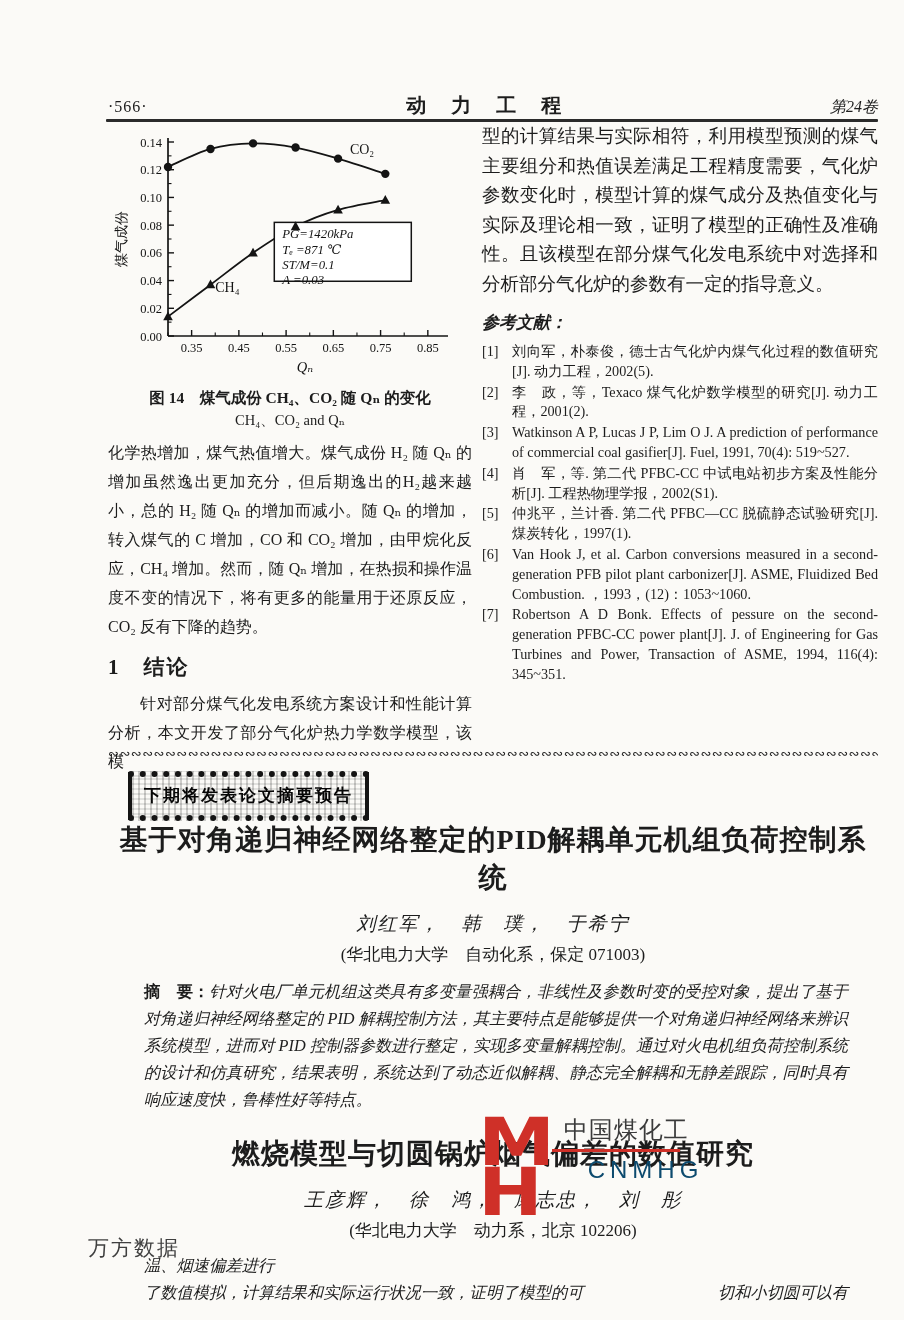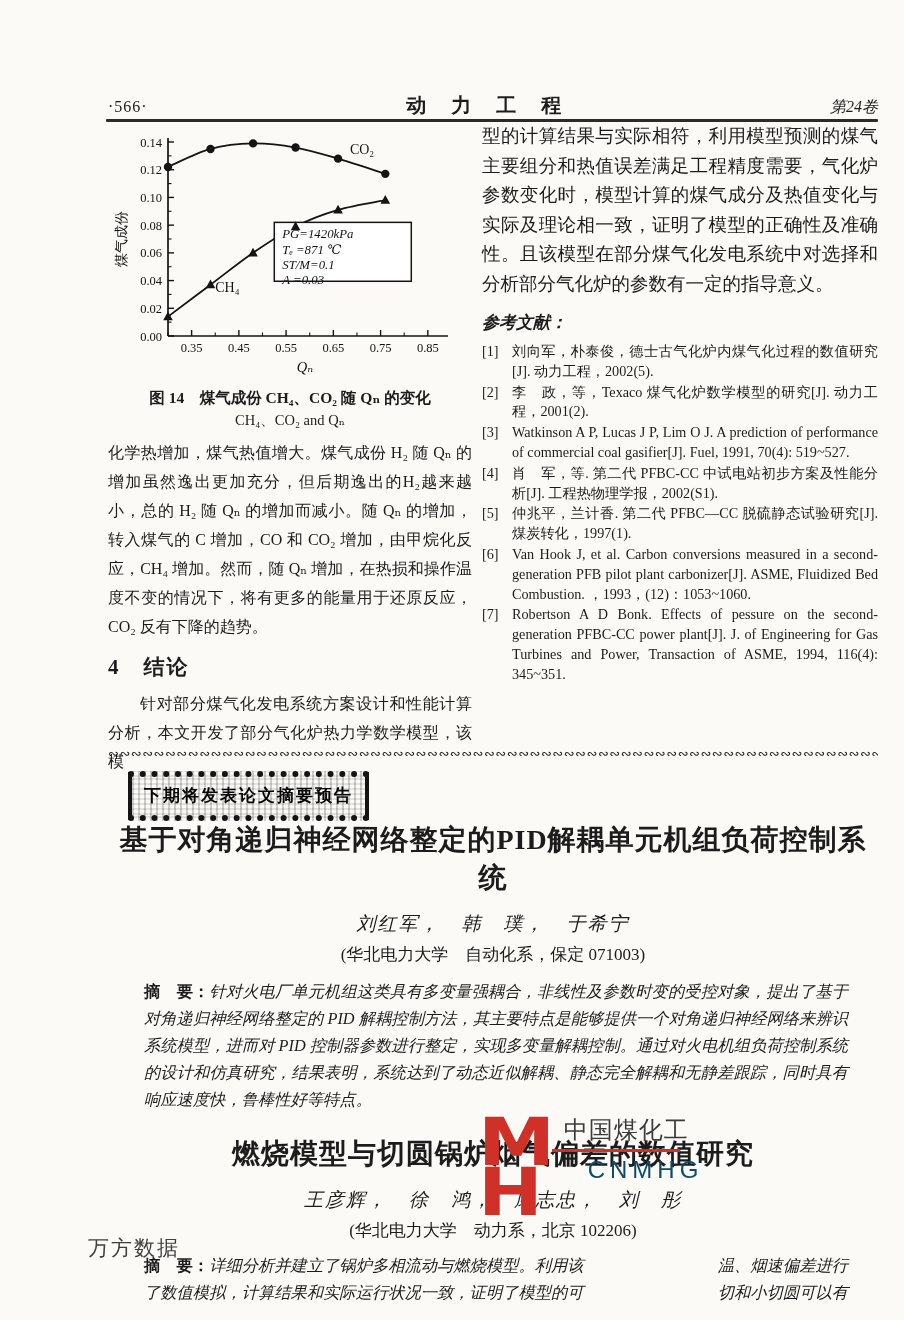--- a/index.html
+++ b/index.html
@@ -152,21 +152,21 @@
           <path d="M143.0344827586207,119.65714285714287 L147.8344827586207,128.45714285714288 L138.2344827586207,128.45714285714288 Z" fill="#141414"></path>
           <path d="M185.551724137931,93.32857142857142 L190.351724137931,102.12857142857142 L180.75172413793098,102.12857142857142 Z" fill="#141414"></path>
           <path d="M228.0689655172414,76.70000000000002 L232.8689655172414,85.50000000000001 L223.26896551724138,85.50000000000001 Z" fill="#141414"></path>
           <path d="M275.31034482758616,67.00000000000001 L280.1103448275862,75.80000000000001 L270.51034482758615,75.80000000000001 Z" fill="#141414"></path>
           <text x="105.24137931034484" y="164.35" font-size="14" font-family="&quot;Liberation Serif&quot;,&quot;DejaVu Serif&quot;,serif" fill="#141414">CH₄</text>
         </svg>
     </div>
     <div class="fig-cap1">图 14　煤气成份 CH₄、CO₂ 随 Qₙ 的变化</div>
     <div class="fig-cap3">CH₄、CO₂ and Qₙ</div>
     <div class="body-para">化学热增加，煤气热值增大。煤气成份 H₂ 随 Qₙ 的增加虽然逸出更加充分，但后期逸出的H₂越来越小，总的 H₂ 随 Qₙ 的增加而减小。随 Qₙ 的增加，转入煤气的 C 增加，CO 和 CO₂ 增加，由甲烷化反应，CH₄ 增加。然而，随 Qₙ 增加，在热损和操作温度不变的情况下，将有更多的能量用于还原反应，CO₂ 反有下降的趋势。</div>
-    <div class="sec-heading">4　结论</div>
+    <div class="sec-heading">1　结论</div>
     <div class="body-para indent">针对部分煤气化发电系统方案设计和性能计算分析，本文开发了部分气化炉热力学数学模型，该模</div>
   </div>
 
   <div class="col-right">
     <div class="body-para-right">型的计算结果与实际相符，利用模型预测的煤气主要组分和热值误差满足工程精度需要，气化炉参数变化时，模型计算的煤气成分及热值变化与实际及理论相一致，证明了模型的正确性及准确性。且该模型在部分煤气化发电系统中对选择和分析部分气化炉的参数有一定的指导意义。</div>
     <div class="refs-heading">参考文献：</div>
     <div class="ref-list">
         <div class="ref"><span class="ref-index">[1]</span><span>刘向军，朴泰俊，德士古气化炉内煤气化过程的数值研究[J]. 动力工程，2002(5).</span></div>
         <div class="ref"><span class="ref-index">[2]</span><span>李　政，等，Texaco 煤气化炉数学模型的研究[J]. 动力工程，2001(2).</span></div>
         <div class="ref"><span class="ref-index">[3]</span><span>Watkinson A P, Lucas J P, Lim O J.  A prediction of performance of commercial coal gasifier[J]. Fuel, 1991, 70(4): 519~527.</span></div>
@@ -184,21 +184,20 @@
     <div class="paper-title">基于对角递归神经网络整定的PID解耦单元机组负荷控制系统</div>
     <div class="authors">刘红军，　韩　璞，　于希宁</div>
     <div class="affil">(华北电力大学　自动化系，保定 071003)</div>
     <div class="abstract"><span class="abs-label">摘　要：</span><span>针对火电厂单元机组这类具有多变量强耦合，非线性及参数时变的受控对象，提出了基于对角递归神经网络整定的 PID 解耦控制方法，其主要特点是能够提供一个对角递归神经网络来辨识系统模型，进而对 PID 控制器参数进行整定，实现多变量解耦控制。通过对火电机组负荷控制系统的设计和仿真研究，结果表明，系统达到了动态近似解耦、静态完全解耦和无静差跟踪，同时具有响应速度快，鲁棒性好等特点。</span></div>
 
     <div class="paper-title second">燃烧模型与切圆锅炉烟气偏差的数值研究</div>
     <div class="authors">王彦辉，　徐　鸿，　康志忠，　刘　彤</div>
     <div class="affil">(华北电力大学　动力系，北京 102206)</div>
     <div class="abs2">
         <div class="abs2-row">
-          <span><span class="abs-label">摘　要：</span>详细分析并建立了锅炉多相流动与燃烧模型。利用该</span>
           <span>温、烟速偏差进行</span>
         </div>
         <div class="abs2-row">
           <span>了数值模拟，计算结果和实际运行状况一致，证明了模型的可</span>
           <span>切和小切圆可以有</span>
         </div>
       </div>
   </div>
 
   <div class="watermark">

